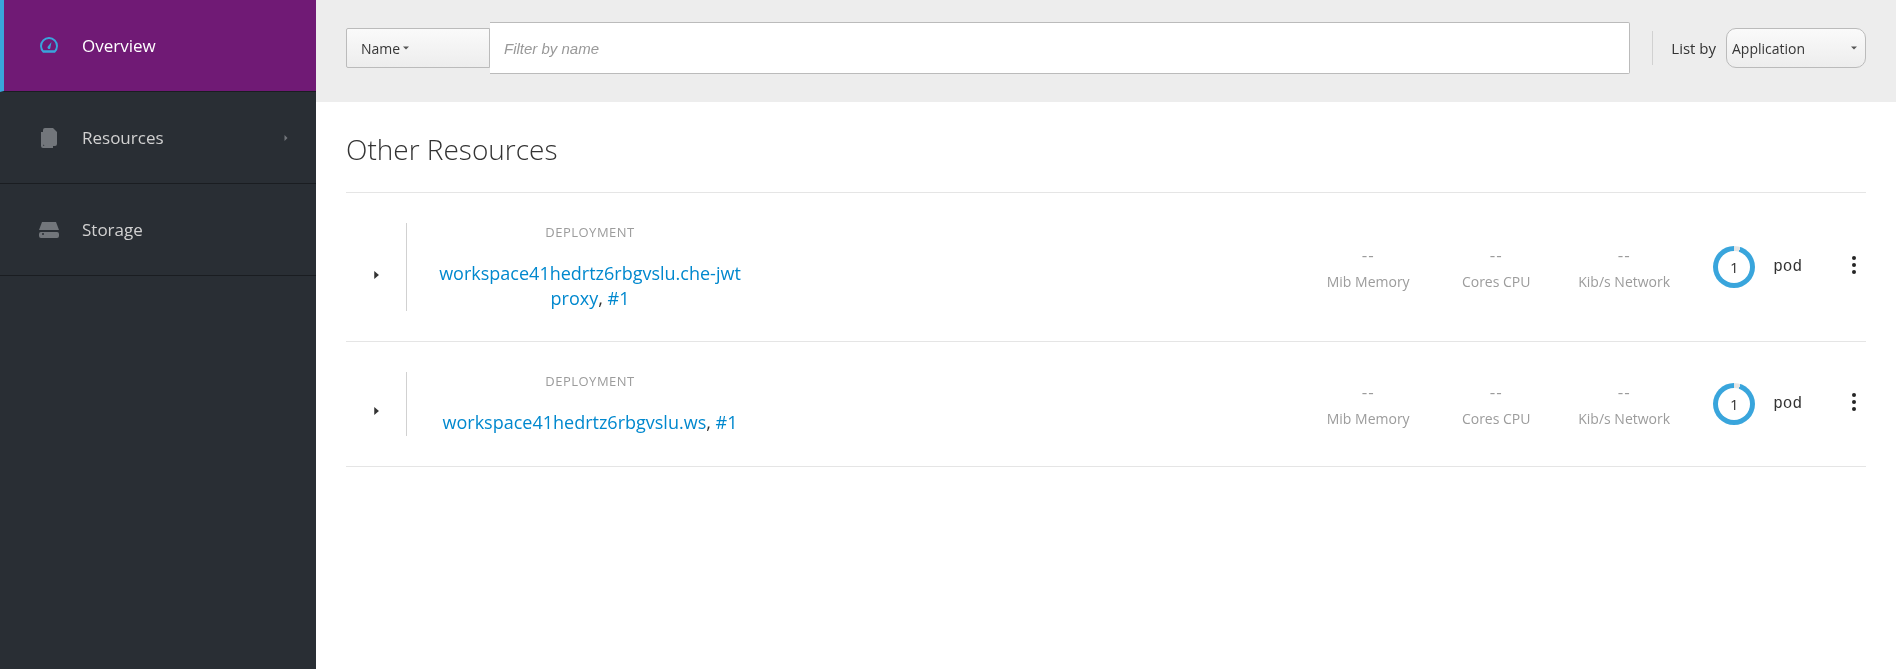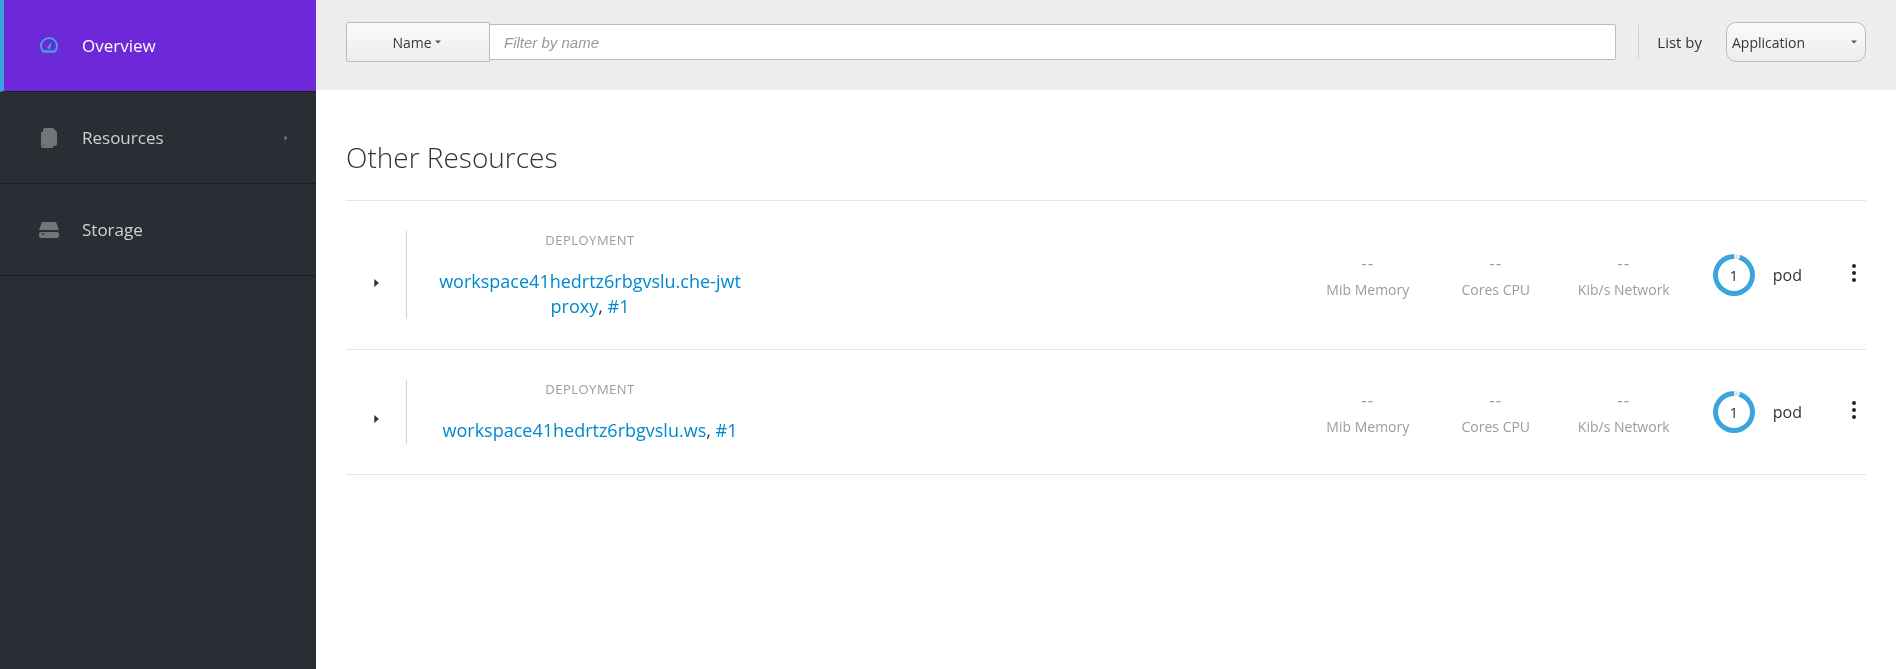--- a/index.html
+++ b/index.html
@@ -22,21 +22,21 @@
   align-items: center;
   height: 92px;
   padding: 0 24px 0 36px;
   color: #d1d1d1;
   font-size: 17px;
   border-bottom: 1px solid #1a1d21;
   cursor: pointer;
   position: relative;
 }
 .sidebar-item.active {
-  background: #6d28d9;
+  background: #701a75;
   color: #ffffff;
   border-left: 4px solid #39a5dc;
   padding-left: 32px;
 }
 .sidebar-item .icon {
   width: 26px;
   height: 26px;
   margin-right: 20px;
   display: inline-flex;
   align-items: center;
@@ -54,63 +54,63 @@
 
 
 .toolbar {
   background: #ededed;
   padding: 22px 30px 28px 30px;
   display: flex;
   align-items: center;
   gap: 0;
 }
 .filter-dropdown {
-  display: flex; align-items: center; justify-content: center;
+  display: flex; align-items: center; justify-content: flex-start;
   background: #fff;
   border: 1px solid #bbb;
   height: 40px;
-  padding: 0 0;
+  padding: 0 14px;
   width: 144px;
   border-radius: 2px 0 0 2px;
   background: linear-gradient(#fafafa,#ededed);
   cursor: pointer;
 }
 .filter-input {
   flex: 1;
-  height: 36px;
+  height: 52px;
   border: 1px solid #bbb;
   border-left: none;
   padding: 0 14px;
   font-size: 15px;
   font-style: italic;
   color: #333;
   border-radius: 0 2px 2px 0;
   outline: none;
 }
 .filter-input::placeholder { color: #999; font-style: italic; }
 .toolbar-sep {
   width: 1px; height: 34px; background: #d1d1d1; margin: 0 18px 0 22px;
 }
-.listby-label { color: #333; font-size: 15px; margin-right: 24px; }
+.listby-label { color: #333; font-size: 15px; margin-right: 10px; }
 .listby-dropdown {
   display: flex; align-items: center; justify-content: space-between;
   background: #fff;
   border: 1px solid #bbb;
   height: 40px;
   padding: 0 5px;
   width: 140px;
   border-radius: 10px;
   background: linear-gradient(#fafafa,#ededed);
   cursor: pointer;
 }
 
 
 .content {
   background: #fff;
-  padding: 48px 30px;
+  padding: 28px 30px;
 }
 .section-title {
   font-size: 28px;
   font-weight: 300;
   color: #333;
   padding-bottom: 24px;
   border-bottom: 1px solid #e5e5e5;
 }
 
 .row {
@@ -162,21 +162,21 @@
 .donut {
   width: 42px; height: 42px; border-radius: 50%;
   background: conic-gradient(#e5e5e5 0deg 18deg, #39a5dc 18deg 360deg);
   display: flex; align-items: center; justify-content: center;
   position: relative;
 }
 .donut::after {
   content: ""; position: absolute; inset: 5px; background: #fff; border-radius: 50%;
 }
 .donut-num { position: relative; z-index: 1; font-size: 15px; color: #333; }
-.pod-label { font-size: 16px; color: #333; }
+.pod-label { font-size: 16px; color: #333; font-family: Liberation Mono, monospace; }
 
 .kebab { width: 24px; cursor: pointer; display: flex; justify-content: center; color: #252525; }
 
 .chev-small { width: 12px; height: 12px; }
 </style>
 </head>
 <body>
 
 <div class="layout">
   <nav class="sidebar">

